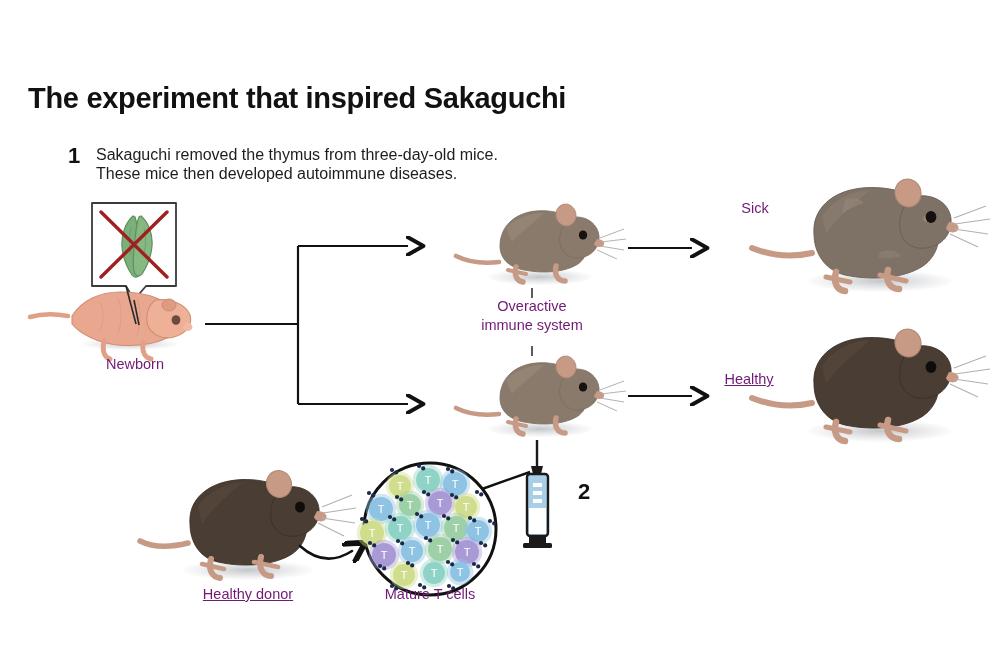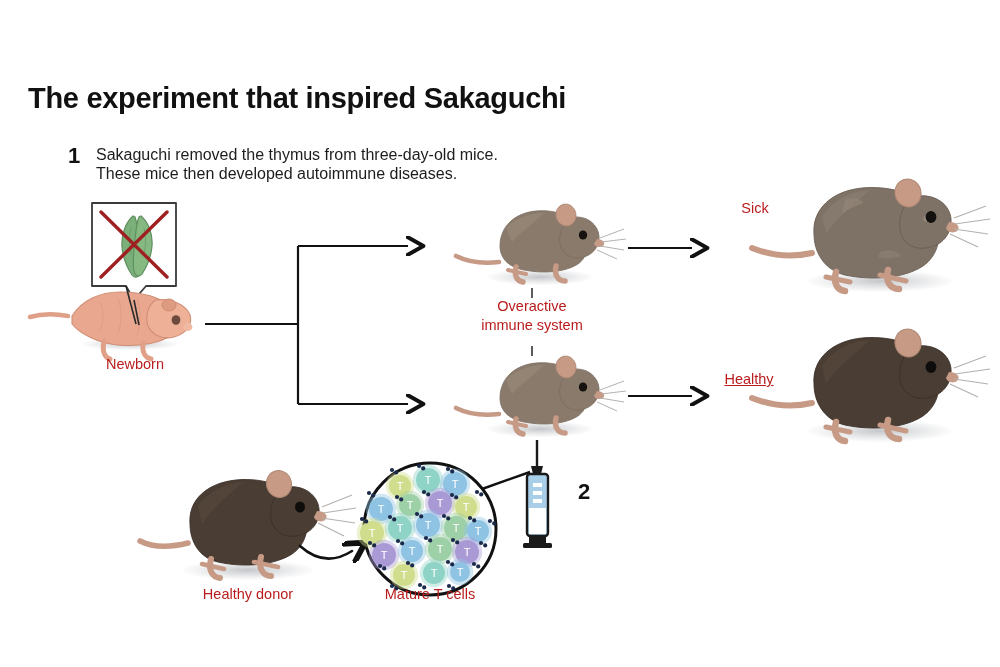--- a/index.html
+++ b/index.html
@@ -23,21 +23,21 @@
 
   .step-num{
     font-size:22px;font-weight:bold;color:#111;
   }
   .step-text{
     font-size:16px;line-height:19px;color:#1d1d1d;
     white-space:pre-line;
   }
 
   .cap{
-    font-size:14.5px;color:#b91c1c;text-align:center;
+    font-size:14.5px;color:#701a75;text-align:center;
     white-space:pre-line;line-height:19px;
   }
 
   svg{display:block;overflow:visible;}
 </style>
 </head>
 <body>
 
 <div class="stage">
 
@@ -428,16 +428,16 @@
       <rect x="529" y="536" width="17" height="7" fill="#1a1a1a"></rect>
       <rect x="523" y="543" width="29" height="5" rx="1.5" fill="#1a1a1a"></rect>
     </g>
   </svg>
 
   <div class="abs cap" style="left:457px;top:297px;width:150px;">Overactive
 immune system</div>
   <div class="abs cap" style="left:60px;top:355px;width:150px;">Newborn</div>
   <div class="abs cap" style="left:715px;top:199px;width:80px;">Sick</div>
   <div class="abs cap" style="left:703px;top:370px;width:92px;text-decoration:underline;">Healthy</div>
-  <div class="abs cap" style="left:173px;top:585px;width:150px;">Healthy donor</div>
+  <div class="abs cap" style="left:173px;top:585px;width:150px;text-decoration:underline;">Healthy donor</div>
   <div class="abs cap" style="left:355px;top:585px;width:150px;">Mature T cells</div>
 
 </div>
 
 </body></html>

